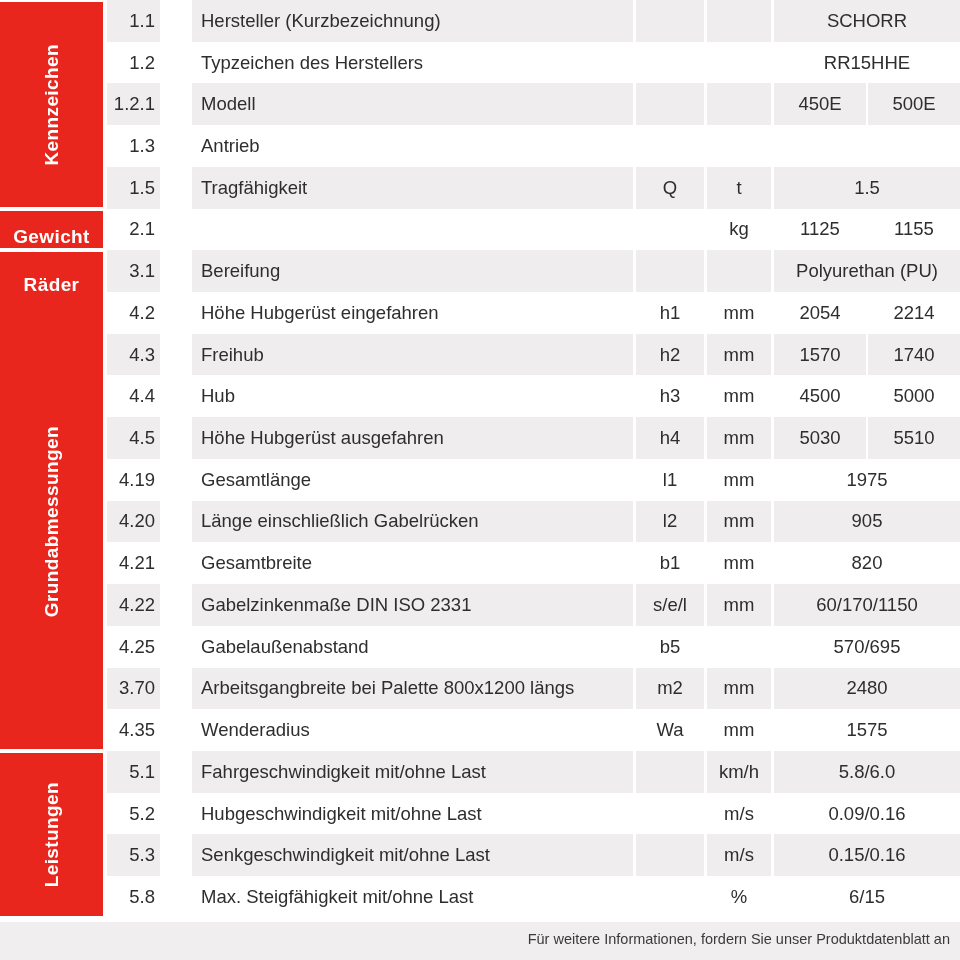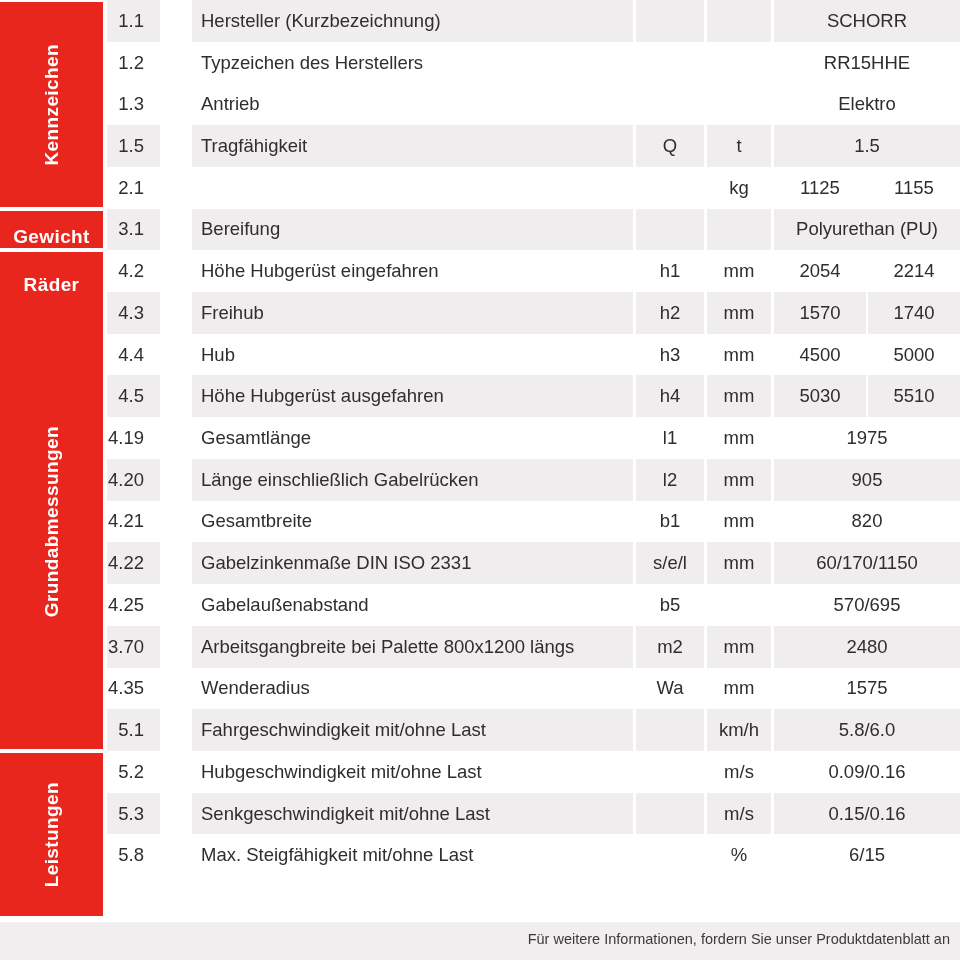--- a/index.html
+++ b/index.html
@@ -38,21 +38,21 @@
     display:grid;
     grid-template-columns:53px 4px 469px 3px 68px 3px 64px 3px 92px 2px 92px;
     height:var(--row-h);
   }
   .cell{
     display:flex;align-items:center;justify-content:center;
     font-size:18.5px;
     overflow:hidden;white-space:nowrap;
   }
   .row.shaded .cell{background:var(--shade);}
-  .c-num {grid-column:1;justify-content:flex-end;padding-right:16px;}
+  .c-num {grid-column:1;justify-content:flex-end;padding-right:5px;}
   .c-desc{grid-column:3;justify-content:flex-start;padding-left:9px;margin-left:28px;}
   .c-sym {grid-column:5;}
   .c-unit{grid-column:7;}
   .c-v1  {grid-column:9;}
   .c-v2  {grid-column:11;}
   .c-vm  {grid-column:9 / 12;}
   
   .footer{
     position:absolute;left:0;top:922px;width:960px;height:38px;
     background:var(--footer-bg);
@@ -89,26 +89,33 @@
       <div class="cell c-unit"></div>
       <div class="cell c-vm">SCHORR</div>
     </div>
     <div class="row">
       <div class="cell c-num">1.2</div>
       <div class="cell c-desc">Typzeichen des Herstellers</div>
       <div class="cell c-sym"></div>
       <div class="cell c-unit"></div>
       <div class="cell c-vm">RR15HHE</div>
     </div>
+    <div class="row shaded">
+      <div class="cell c-num">1.2.1</div>
+      <div class="cell c-desc">Modell</div>
+      <div class="cell c-sym"></div>
+      <div class="cell c-unit"></div>
+      <div class="cell c-v1">450E</div>
+      <div class="cell c-v2">500E</div>
+    </div>
     <div class="row">
       <div class="cell c-num">1.3</div>
       <div class="cell c-desc">Antrieb</div>
       <div class="cell c-sym"></div>
       <div class="cell c-unit"></div>
-      <div class="cell c-vm">Elektro</div>
     </div>
     <div class="row shaded">
       <div class="cell c-num">1.5</div>
       <div class="cell c-desc">Tragfähigkeit</div>
       <div class="cell c-sym">Q</div>
       <div class="cell c-unit">t</div>
       <div class="cell c-vm">1.5</div>
     </div>
     <div class="row">
       <div class="cell c-num">2.1</div>

